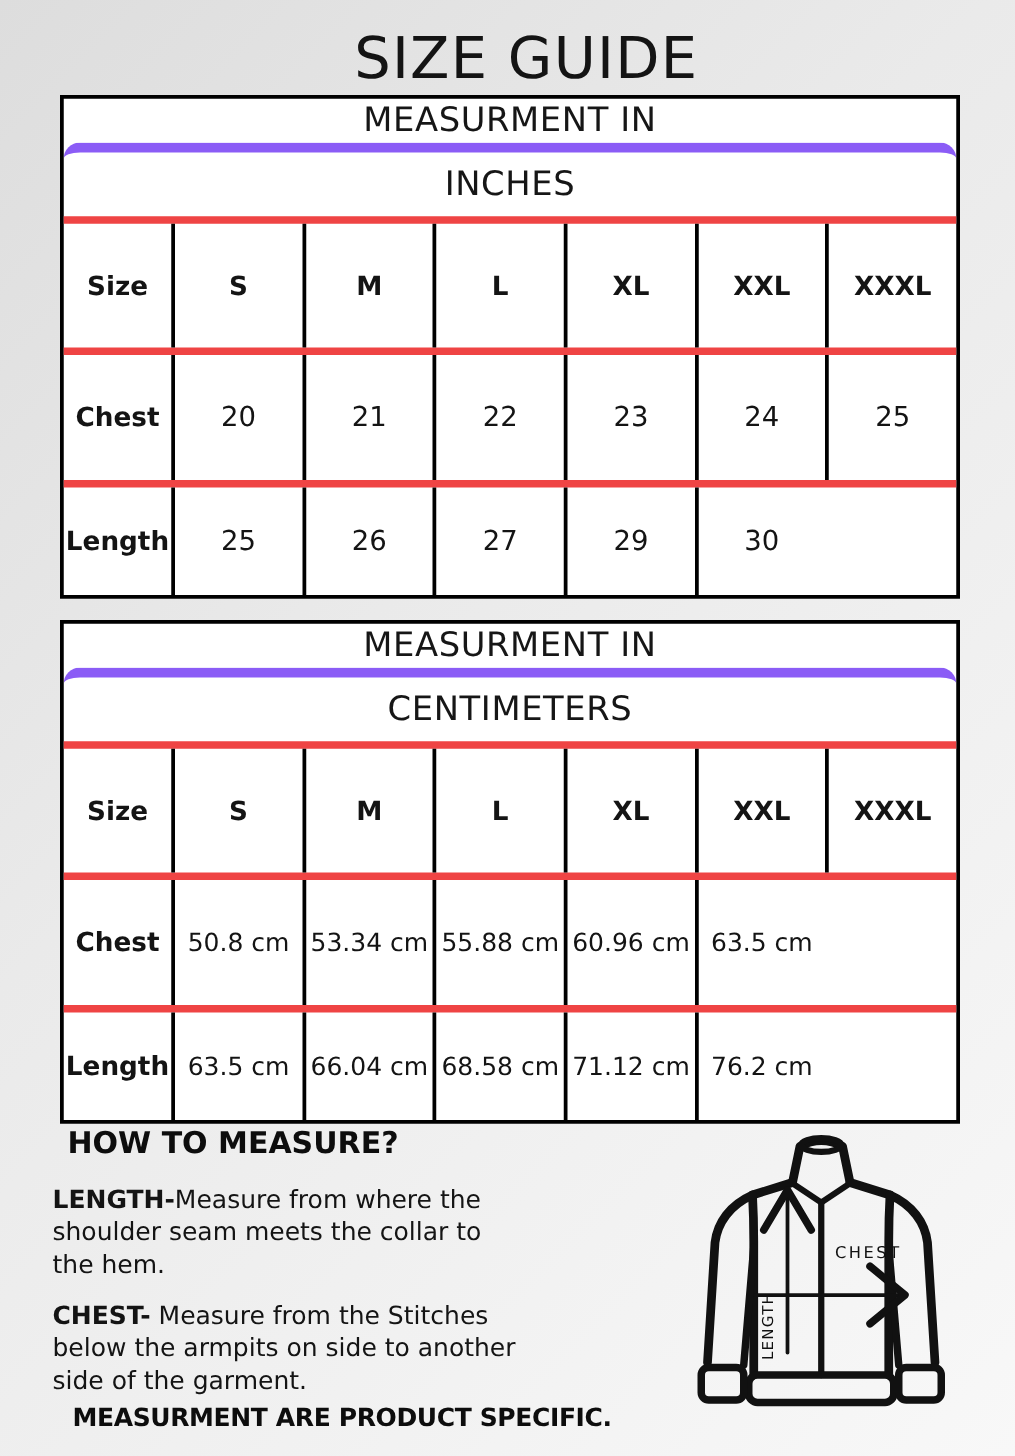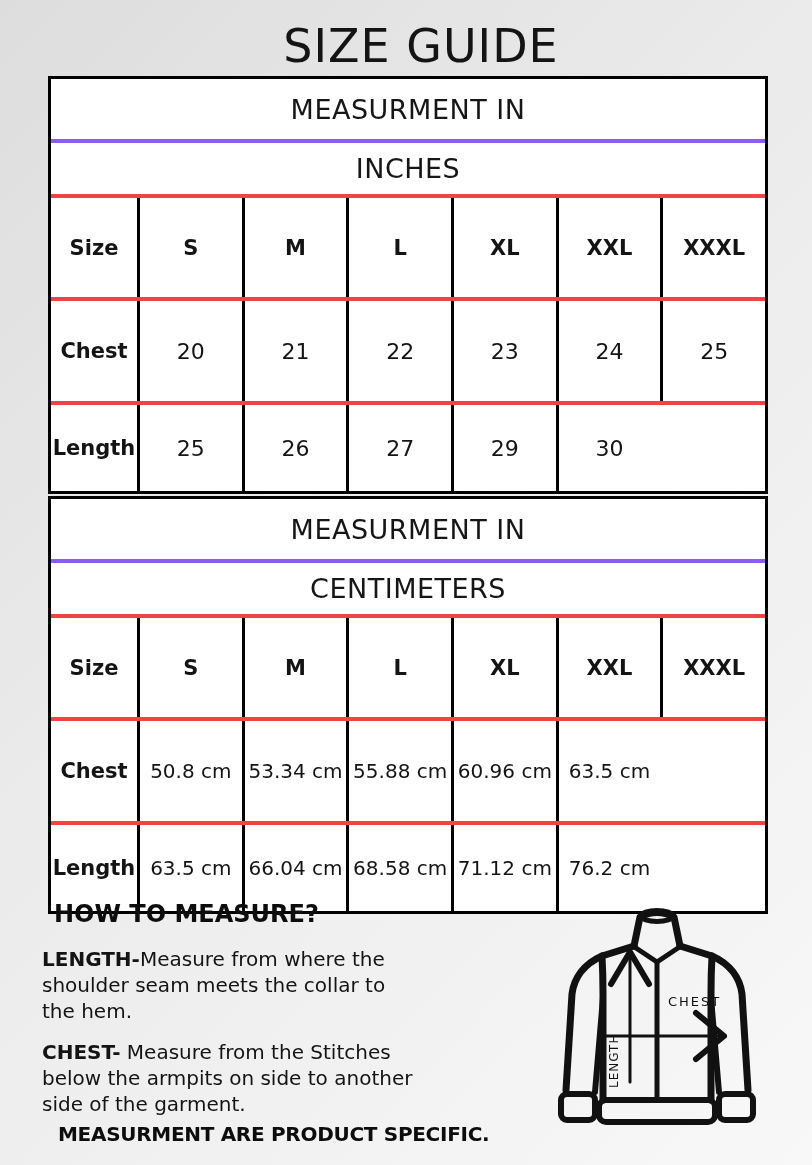--- a/index.html
+++ b/index.html
@@ -17,27 +17,27 @@
     font-size:46px; font-weight:500; letter-spacing:1px; color:#141414;
   }
   
   .sizes-table {
     position:absolute; left:48px; width:714px;
     background:#ffffff; border:3px solid #000000;
   }
   .t1 { top:76px; }
   .t2 { top:496px; }
   .thead {
-    height:60px; display:flex; align-items:center; justify-content:center;
+    height:35px; display:flex; align-items:center; justify-content:center;
     font-size:27px; letter-spacing:0.5px; font-weight:500; color:#161616;
   }
-  .thead2 { height:51px; border-top:4px solid #8b5cf6; }
+  .thead2 { height:51px; border-top:8px solid #8b5cf6;border-radius:13px; }
   .trow {
     display:grid; grid-template-columns:86px repeat(6,1fr);
-    border-top:4px solid #ef4444;
+    border-top:6px solid #ef4444;
   }
   .trow-size   { height:99px; }
   .trow-chest  { height:100px; }
   .trow-length { height:86px; }
   .cell {
     display:flex; align-items:center; justify-content:center;
     border-left:3px solid #000000;
     font-size:22px; color:#141414;
   }
   .t2 .cell { font-size:20px; }

